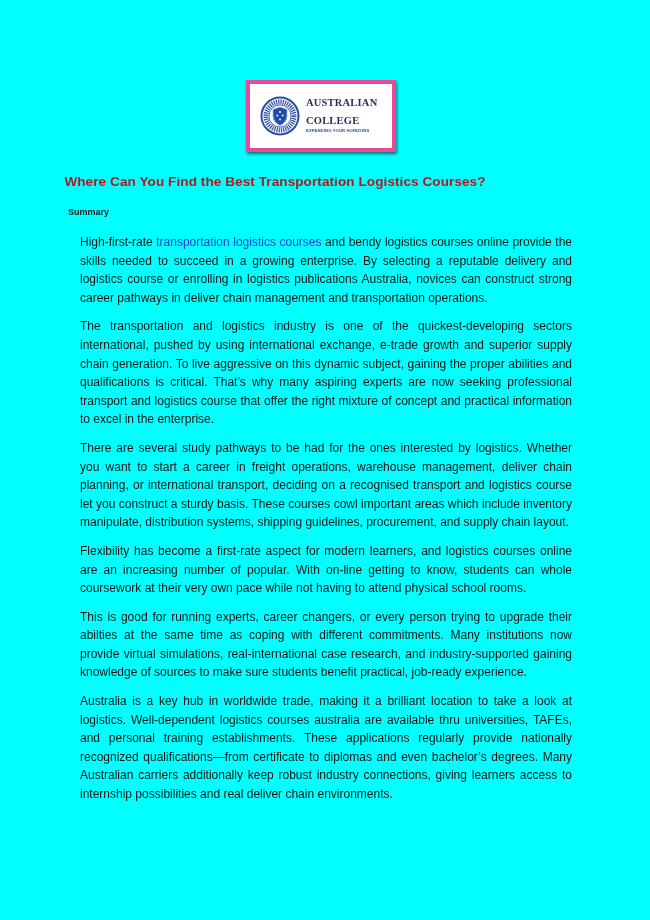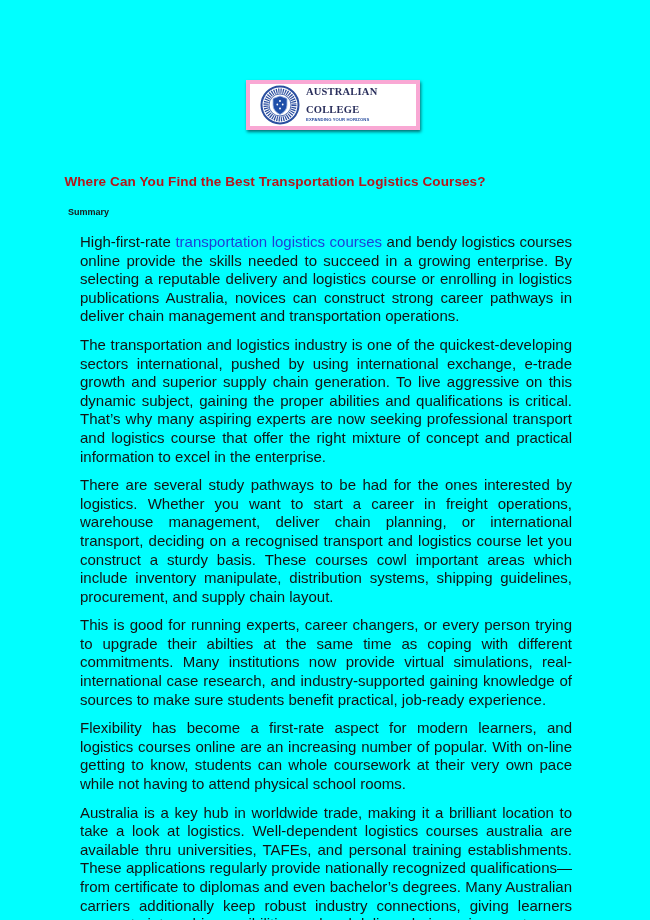--- a/index.html
+++ b/index.html
@@ -2,22 +2,22 @@
 <html><head>
 <meta charset="utf-8">
 <style>
   html, body { margin: 0; padding: 0; }
   body {
     width: 650px; height: 920px; background: #00ffff; overflow: hidden;
     font-family: "Liberation Sans", "DejaVu Sans", sans-serif; color: #111;
     position: relative;
   }
   .logo-wrap {
-    position: absolute; left: 246px; top: 80px; width: 150px; height: 50px;
-    background: #f9a8d4; box-shadow: 1px 2px 3px rgba(0,0,0,0.55); padding-left: 24px;
+    position: absolute; left: 246px; top: 80px; width: 150px; height: 72px;
+    background: #ec4899; box-shadow: 1px 2px 3px rgba(0,0,0,0.55);
   }
   .logo-inner {
     position: absolute; left: 4px; top: 4px; right: 4px; bottom: 4px;
     background: #ffffff; display: flex; align-items: center;
   }
   .emblem { width: 40px; height: 40px; margin-left: 10px; flex: none; }
   .logo-text { margin-left: 6px; display: flex; flex-direction: column; line-height: 1; }
   .logo-line1, .logo-line2 {
     font-family: "Liberation Serif", "DejaVu Serif", serif; font-weight: bold;
     font-size: 10.5px; color: #2a2f5c; letter-spacing: 0.2px;
@@ -28,21 +28,21 @@
   }
   .title {
     position: absolute; left: 0; width: 550px; top: 174px; text-align: center;
     color: #b5161b; font-weight: bold; font-size: 13.5px; letter-spacing: 0.1px;
   }
   .summary {
     position: absolute; left: 68px; top: 207px; font-size: 9px; font-weight: bold; color: #1a1a1a;
   }
   .content { position: absolute; left: 80px; top: 233px; width: 492px; }
   .para {
-    margin: 0 0 10px 0; font-size: 15px; line-height: 18.6px; text-align: justify; color: #141414;
+    margin: 0 0 10px 0; font-size: 12px; line-height: 18.6px; text-align: justify; color: #141414;
   }
   .link { color: #1f3fd6; }
 </style>
 </head>
 <body>
 
 <div class="logo-wrap">
   <div class="logo-inner">
     <svg class="emblem" viewBox="0 0 40 40">
       <circle cx="20" cy="20" r="18.5" fill="#ffffff" stroke="#2b4fa0" stroke-width="2"></circle>
@@ -62,16 +62,16 @@
   </div>
 </div>
 
 <div class="title">Where Can You Find the Best Transportation Logistics Courses?</div>
 <div class="summary">Summary</div>
 
 <div class="content">
   <p class="para"><span>High-first-rate </span><a class="link">transportation logistics courses</a><span> and bendy logistics courses online provide the skills needed to succeed in a growing enterprise. By selecting a reputable delivery and logistics course or enrolling in logistics publications Australia, novices can construct strong career pathways in deliver chain management and transportation operations.</span></p>
   <p class="para">The transportation and logistics industry is one of the quickest-developing sectors international, pushed by using international exchange, e-trade growth and superior supply chain generation. To live aggressive on this dynamic subject, gaining the proper abilities and qualifications is critical. That’s why many aspiring experts are now seeking professional transport and logistics course that offer the right mixture of concept and practical information to excel in the enterprise.</p>
   <p class="para">There are several study pathways to be had for the ones interested by logistics. Whether you want to start a career in freight operations, warehouse management, deliver chain planning, or international transport, deciding on a recognised transport and logistics course let you construct a sturdy basis. These courses cowl important areas which include inventory manipulate, distribution systems, shipping guidelines, procurement, and supply chain layout.</p>
+  <p class="para">Flexibility has become a first-rate aspect for modern learners, and logistics courses online are an increasing number of popular. With on-line getting to know, students can whole coursework at their very own pace while not having to attend physical school rooms.</p>
   <p class="para">This is good for running experts, career changers, or every person trying to upgrade their abilties at the same time as coping with different commitments. Many institutions now provide virtual simulations, real-international case research, and industry-supported gaining knowledge of sources to make sure students benefit practical, job-ready experience.</p>
-  <p class="para">Flexibility has become a first-rate aspect for modern learners, and logistics courses online are an increasing number of popular. With on-line getting to know, students can whole coursework at their very own pace while not having to attend physical school rooms.</p>
   <p class="para">Australia is a key hub in worldwide trade, making it a brilliant location to take a look at logistics. Well-dependent logistics courses australia are available thru universities, TAFEs, and personal training establishments. These applications regularly provide nationally recognized qualifications—from certificate to diplomas and even bachelor’s degrees. Many Australian carriers additionally keep robust industry connections, giving learners access to internship possibilities and real deliver chain environments.</p>
 </div>
 
 </body></html>

